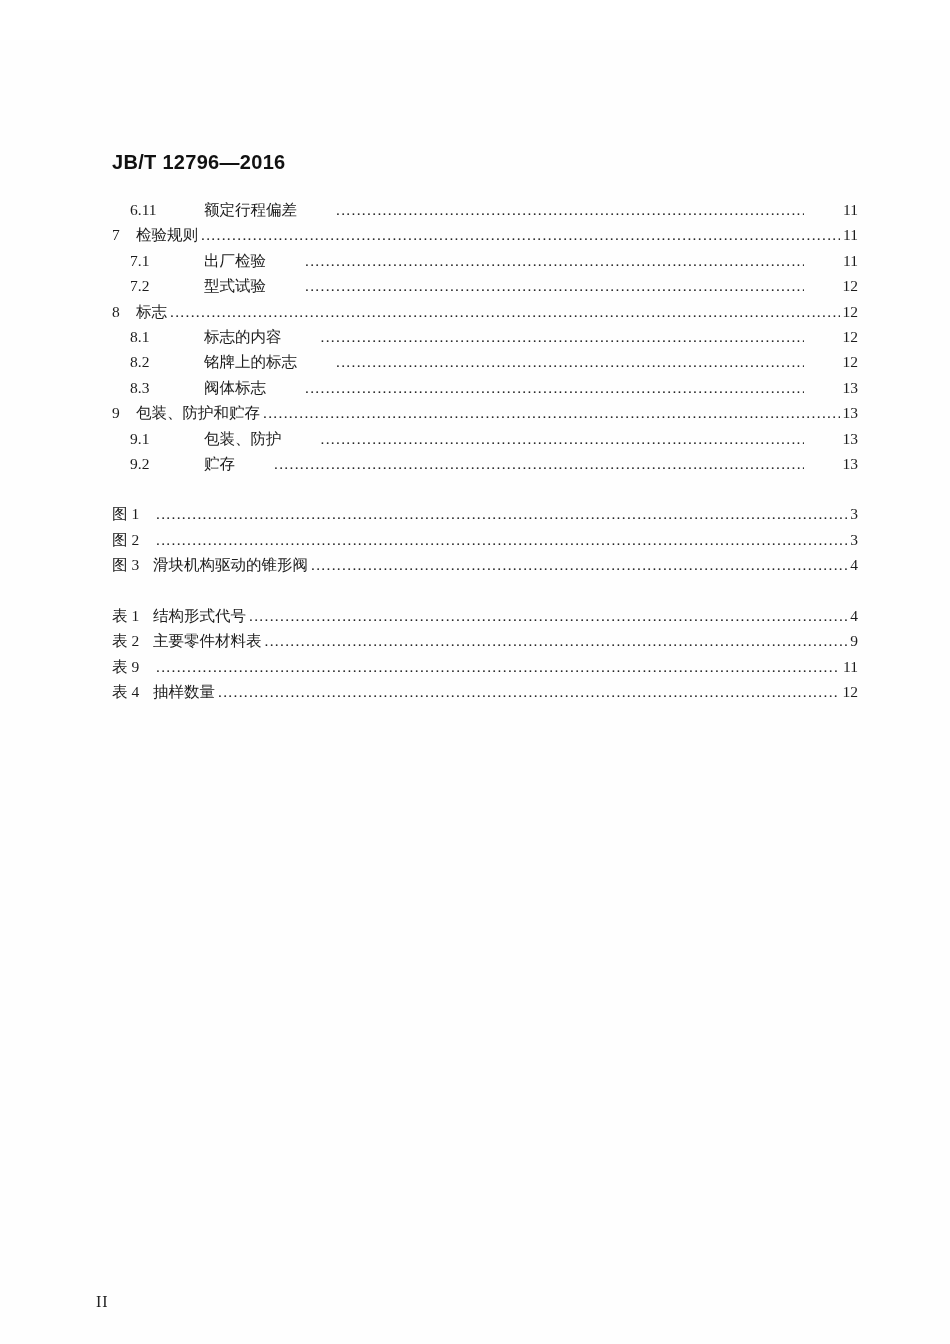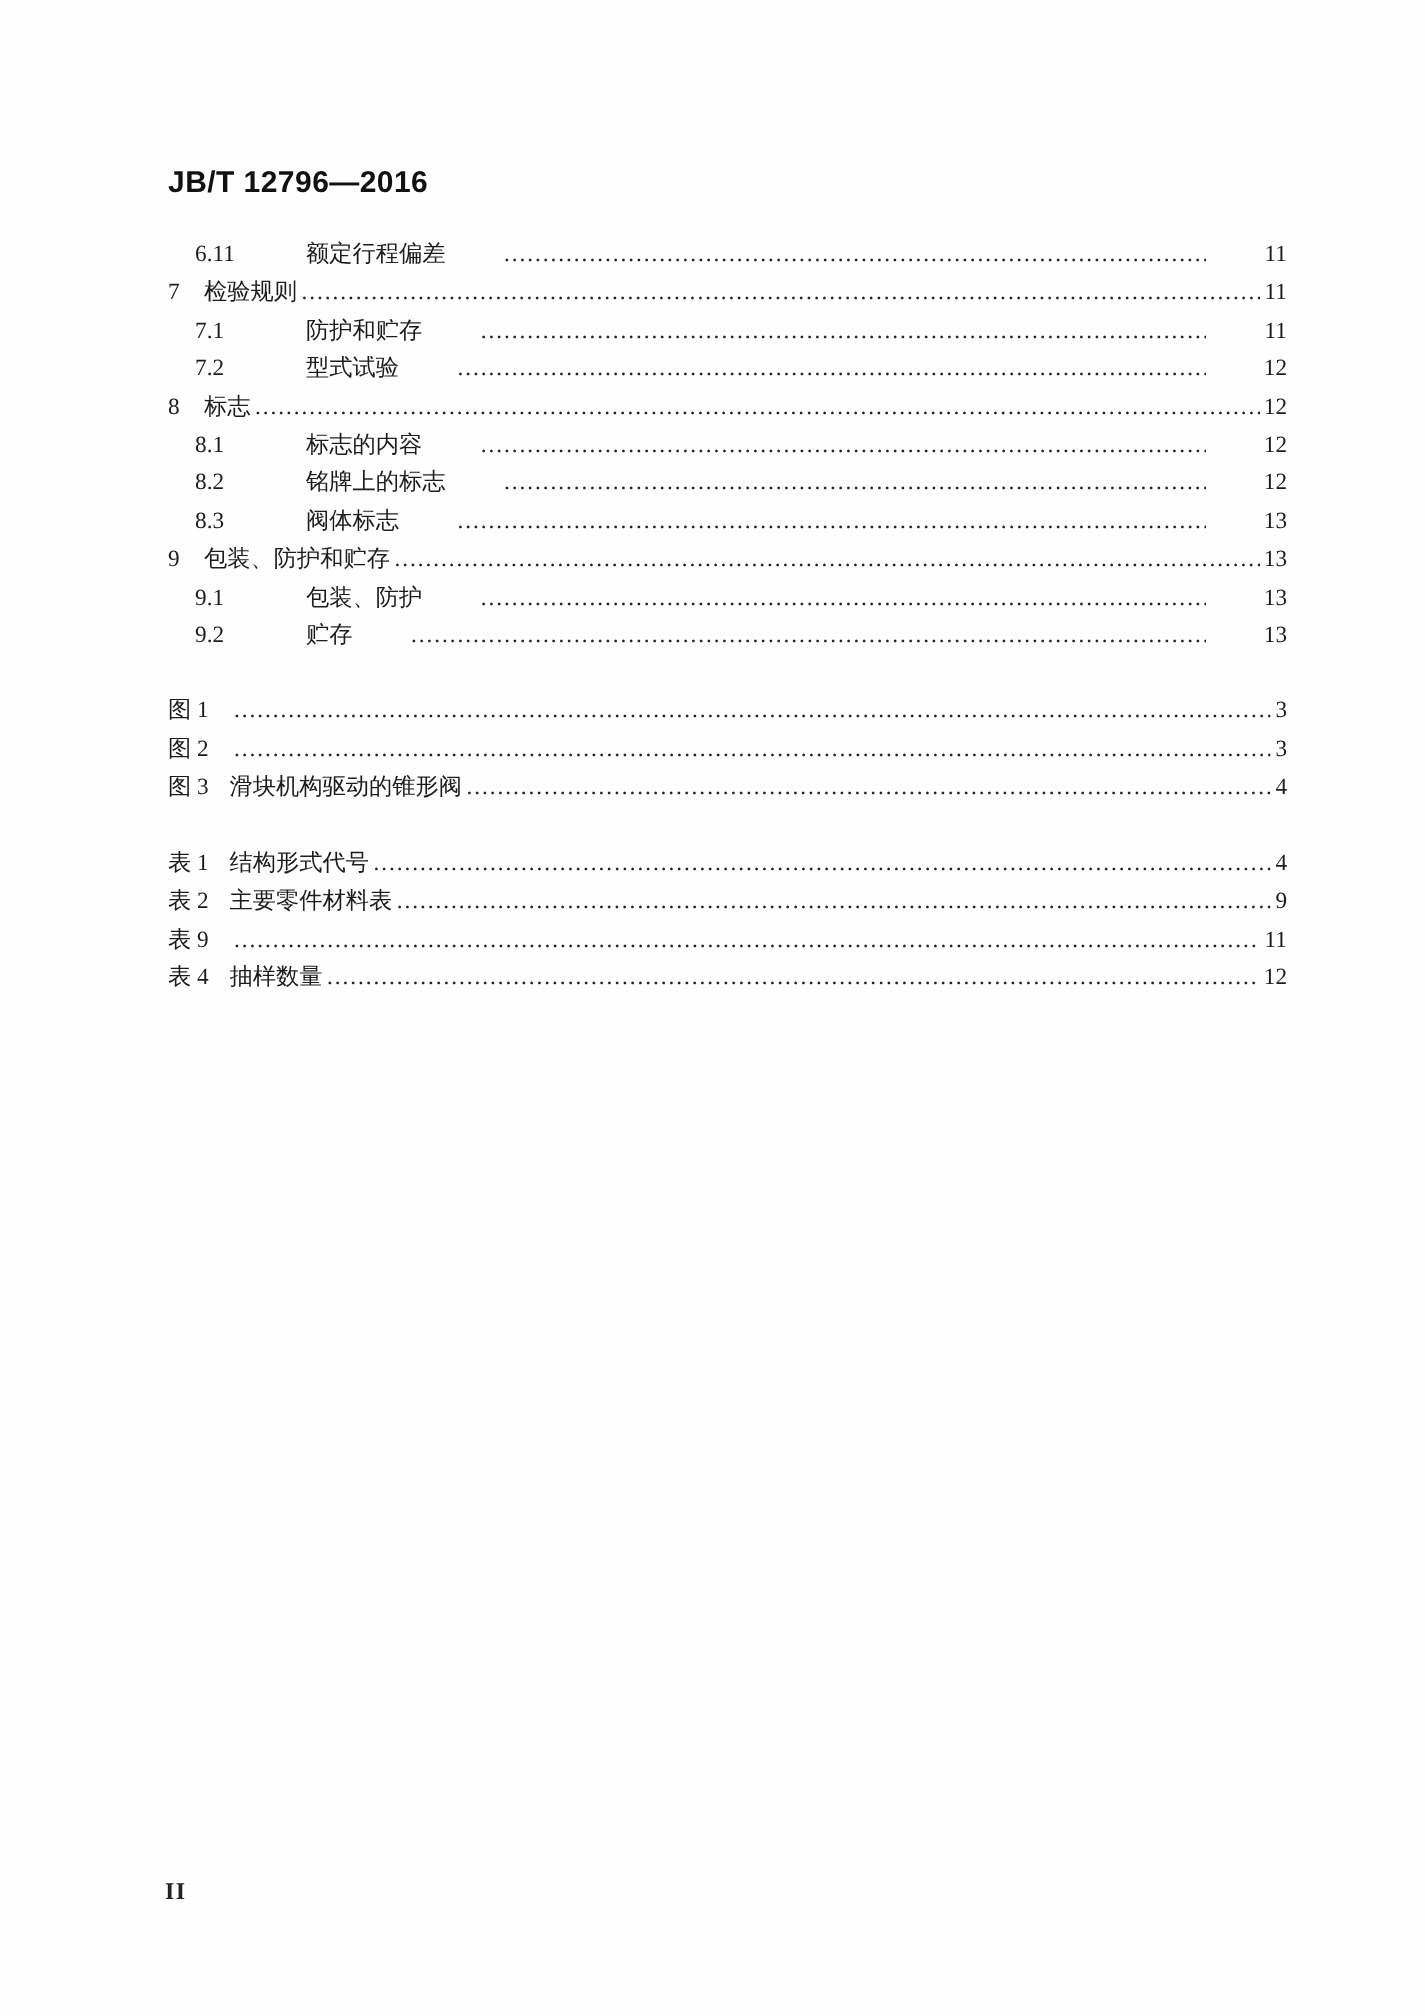--- a/index.html
+++ b/index.html
@@ -8,20 +8,21 @@
     background: #ffffff;
     font-family: "Liberation Serif", serif;
     color: #1c1c1c;
     position: relative;
     overflow: hidden;
   }
   .page {
     position: absolute;
     inset: 0;
     background: #fefefe;
+    margin-top: 40px;
   }
   .doc-header {
     position: absolute;
     left: 112px;
     top: 111px;
     font-family: "Liberation Sans", sans-serif;
     font-weight: bold;
     font-size: 20px;
     letter-spacing: 0.3px;
     color: #111;
@@ -54,26 +55,25 @@
     margin: 0 3px 0 3px;
     letter-spacing: 1.3px;
     color: #222;
   }
   .leader::after {
     content: "......................................................................................................................................................................................";
   }
   .toc-page { flex: none; text-align: right; }
   .footer {
     position: absolute;
-    left: 110px;
+    left: 96px;
     top: 1253px;
     font-size: 16px;
     letter-spacing: 1px;
     color: #222;
-    font-weight: bold;
   }
 </style>
 </head>
 <body>
 
 <div class="page">
   <div class="doc-header">JB/T 12796—2016</div>
 
   <div class="toc">
     <div class="toc-group" data-group="sections">
@@ -84,21 +84,21 @@
           <span class="toc-page">11</span>
         </div>
         <div class="toc-row lvl1">
           <span class="toc-num">7</span>
           <span class="toc-title">检验规则</span>
           <span class="leader"></span>
           <span class="toc-page">11</span>
         </div>
         <div class="toc-row lvl2">
           <span class="toc-num">7.1</span>
-          <span class="toc-title">防护和贮存</span>
+          <span class="toc-title">出厂检验</span>
           <span class="leader"></span>
           <span class="toc-page">11</span>
         </div>
         <div class="toc-row lvl2">
           <span class="toc-num">7.2</span>
           <span class="toc-title">型式试验</span>
           <span class="leader"></span>
           <span class="toc-page">12</span>
         </div>
         <div class="toc-row lvl1">

